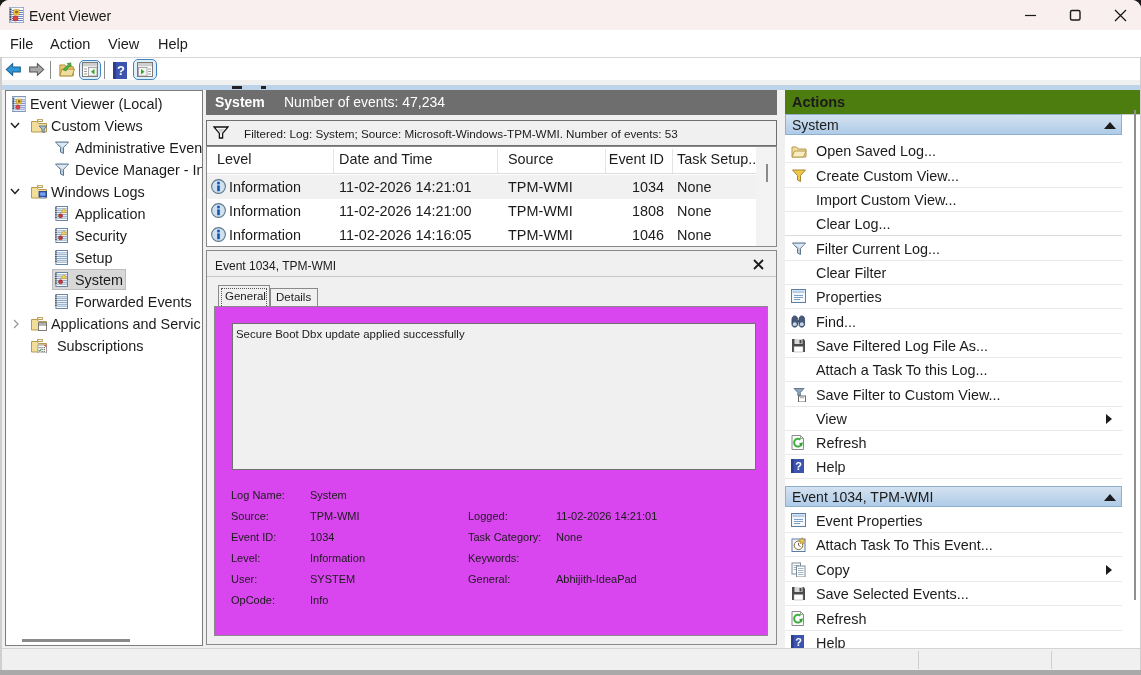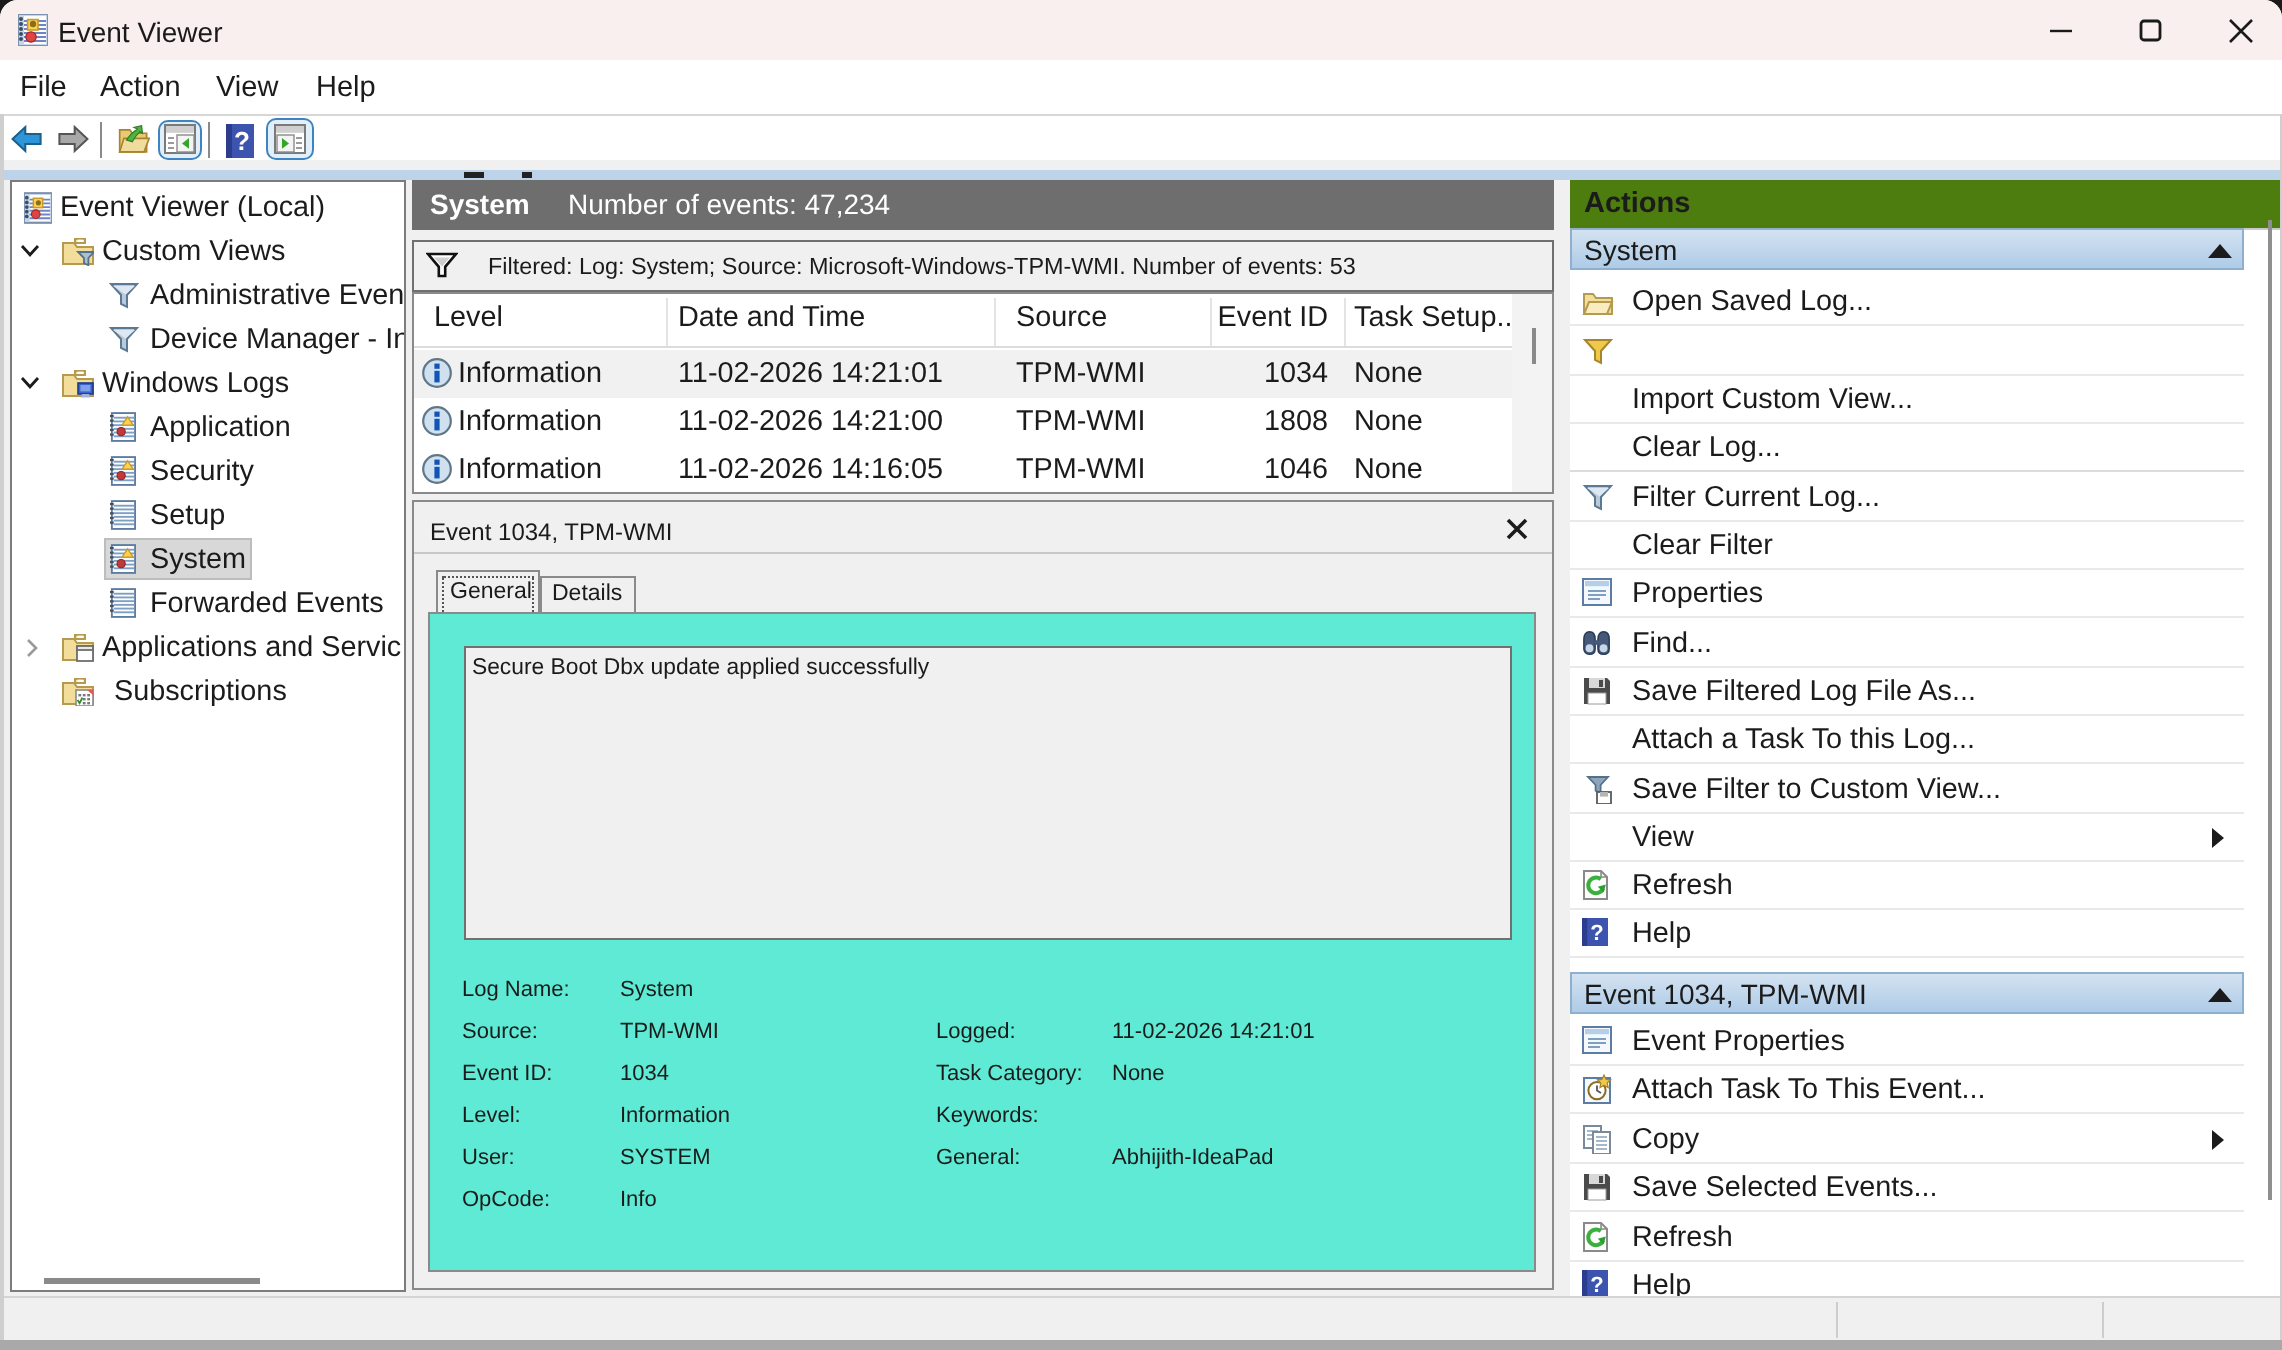--- a/index.html
+++ b/index.html
@@ -466,21 +466,21 @@
         </svg>
       <div style="position:absolute;left:0px;top:25px;width:569px;height:1px;background:#c8c8c8"></div>
 
       <div style="position:absolute;left:11px;top:34px;width:52px;height:21px;background:#f0f0f0;border:1px solid #8a8a8a;border-bottom:none;z-index:2">
         <div style="position:absolute;left:2px;top:2px;right:2px;bottom:0;border:1px dotted #555;border-bottom:none"></div>
         <span style="position:absolute;left:6px;top:4px;font-size:11.5px">General</span>
       </div>
       <div style="position:absolute;left:63px;top:37px;width:48px;height:18px;background:#f0f0f0;border:1px solid #8a8a8a;border-bottom:none">
         <span style="position:absolute;left:5px;top:2px;font-size:11.5px">Details</span>
       </div>
-      <div id="tabcontent" style="position:absolute;left:7px;top:55px;width:554px;height:330px;background:#5eead4;border:1px solid #8a8a8a">
+      <div id="tabcontent" style="position:absolute;left:7px;top:55px;width:554px;height:330px;background:#d946ef;border:1px solid #8a8a8a">
         <div style="position:absolute;left:17px;top:16px;width:524px;height:147px;background:#f0f0f0;border:1px solid #707070">
           <span style="position:absolute;left:3px;top:4px;font-size:11.4px">Secure Boot Dbx update applied successfully</span>
         </div>
         <div class="fld" style="left:16px;top:182px">Log Name:</div>
           <div class="fld" style="left:95px;top:182px">System</div>
         <div class="fld" style="left:16px;top:203px">Source:</div>
           <div class="fld" style="left:95px;top:203px">TPM-WMI</div>
         <div class="fld" style="left:253px;top:203px">Logged:</div>
           <div class="fld" style="left:341px;top:203px">11-02-2026 14:21:01</div>
         <div class="fld" style="left:16px;top:224px">Event ID:</div>
@@ -511,20 +511,21 @@
     <div class="arow" style="top:49.4px">
         <svg width="16" height="15" viewBox="0 0 16 15">
           <use href="#openfld"></use>
         </svg>
         <span class="atxt">Open Saved Log...</span>
       </div>
     <div class="arow" style="top:73.7px">
         <svg width="16" height="15" viewBox="0 0 16 15">
           <use href="#goldfunnel"></use>
         </svg>
+        <span class="atxt">Create Custom View...</span>
       </div>
     <div class="arow" style="top:98.1px">
         <span class="atxt">Import Custom View...</span>
       </div>
     <div class="arow" style="top:122.4px;border-bottom-color:#dcdcdc">
         <span class="atxt">Clear Log...</span>
       </div>
     <div class="arow" style="top:146.7px">
         <svg width="16" height="15" viewBox="0 0 16 15">
           <use href="#funnel"></use>

